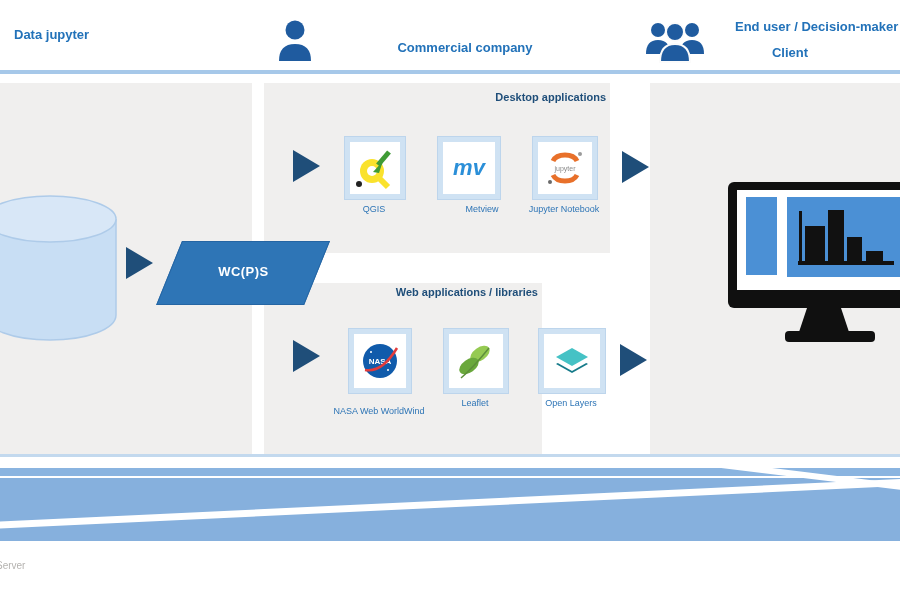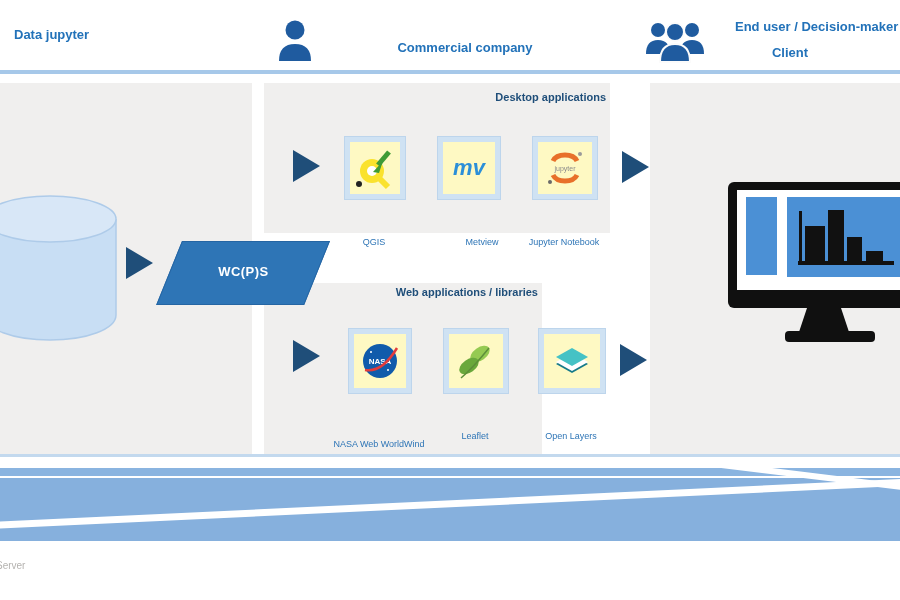--- a/index.html
+++ b/index.html
@@ -12,21 +12,21 @@
   .h3a{left:735px;top:19px;white-space:nowrap;}
   .h3b{left:735px;top:45px;width:110px;text-align:center;}
   .hdr-icon{position:absolute;}
   .person{left:276px;top:19px;}
   .group{left:644px;top:14px;}
   .hdr-rule{position:absolute;left:0;top:70px;width:900px;height:4px;background:#a6c8e9;}
   
   .col,.panel{position:absolute;background:#f0efee;}
   .col-left{left:0;top:83px;width:252px;height:372px;}
   .col-right{left:650px;top:83px;width:250px;height:372px;}
-  .panel-desktop{left:264px;top:83px;width:346px;height:150px;}
+  .panel-desktop{left:264px;top:83px;width:346px;height:170px;}
   .panel-web{left:264px;top:283px;width:278px;height:172px;}
   .sec-title{position:absolute;right:4px;font-size:11px;font-weight:bold;color:#1f4e79;}
   .panel-desktop .sec-title{top:8px;}
   .panel-web .sec-title{top:3px;}
   
   .tri{position:absolute;width:0;height:0;border-left:27px solid #1f4e79;
        border-top:16px solid transparent;border-bottom:16px solid transparent;}
   .a1{left:126px;top:164px;}          
   .a2{left:29px;top:67px;}            
   .a3{left:29px;top:57px;}            
@@ -34,29 +34,29 @@
   .a5{left:620px;top:344px;}
   
   .cyl{position:absolute;left:-18px;top:110px;}
   
   .wcps{position:absolute;left:182px;top:241px;width:146px;height:62px;background:#2e75b6;
         border:1px solid #2565a3;transform:skewX(-22deg);transform-origin:0 0;}
   .wcps span{display:block;transform:skewX(22deg);text-align:center;line-height:60px;
              color:#fff;font-weight:bold;font-size:13px;letter-spacing:.5px;}
   
   .tile{position:absolute;background:#cfe2f3;border:1px solid #bdd5ec;}
-  .tile-inner{position:absolute;inset:5px;background:#fef9c3;display:flex;
+  .tile-inner{position:absolute;inset:5px;background:#ffffff;display:flex;
               align-items:center;justify-content:center;overflow:hidden;}
   .dt1{left:80px;top:53px;width:60px;height:62px;}
   .dt2{left:173px;top:53px;width:62px;height:62px;}
   .dt3{left:268px;top:53px;width:64px;height:62px;}
   .wt1{left:84px;top:45px;width:62px;height:64px;}
   .wt2{left:179px;top:45px;width:64px;height:64px;}
   .wt3{left:274px;top:45px;width:66px;height:64px;}
-  .app-label{position:absolute;width:92px;text-align:center;font-size:9px;line-height:11px;color:#2e75b6;margin-top:33px;}
+  .app-label{position:absolute;width:92px;text-align:center;font-size:9px;line-height:11px;color:#2e75b6;}
   .dl1{left:64px;top:121px;} .dl2{left:172px;top:121px;} .dl3{left:254px;top:121px;}
   .wl1{left:69px;top:123px;} .wl2{left:165px;top:115px;} .wl3{left:261px;top:115px;}
   .mv-text{font-size:22px;font-weight:bold;font-style:italic;color:#2b8fd8;line-height:1;}
   
   .mon-frame{position:absolute;left:728px;top:182px;width:206px;height:126px;background:#101010;border-radius:6px;}
   .mon-screen{position:absolute;left:737px;top:190px;width:188px;height:100px;background:#fff;}
   .mon-side{position:absolute;left:746px;top:197px;width:31px;height:78px;background:#4b90d5;}
   .mon-main{position:absolute;left:787px;top:197px;width:135px;height:80px;background:#4b90d5;}
   .mon-main div{position:absolute;background:#111;}
   .axis-y{left:12px;top:14px;width:3px;height:52px;}

